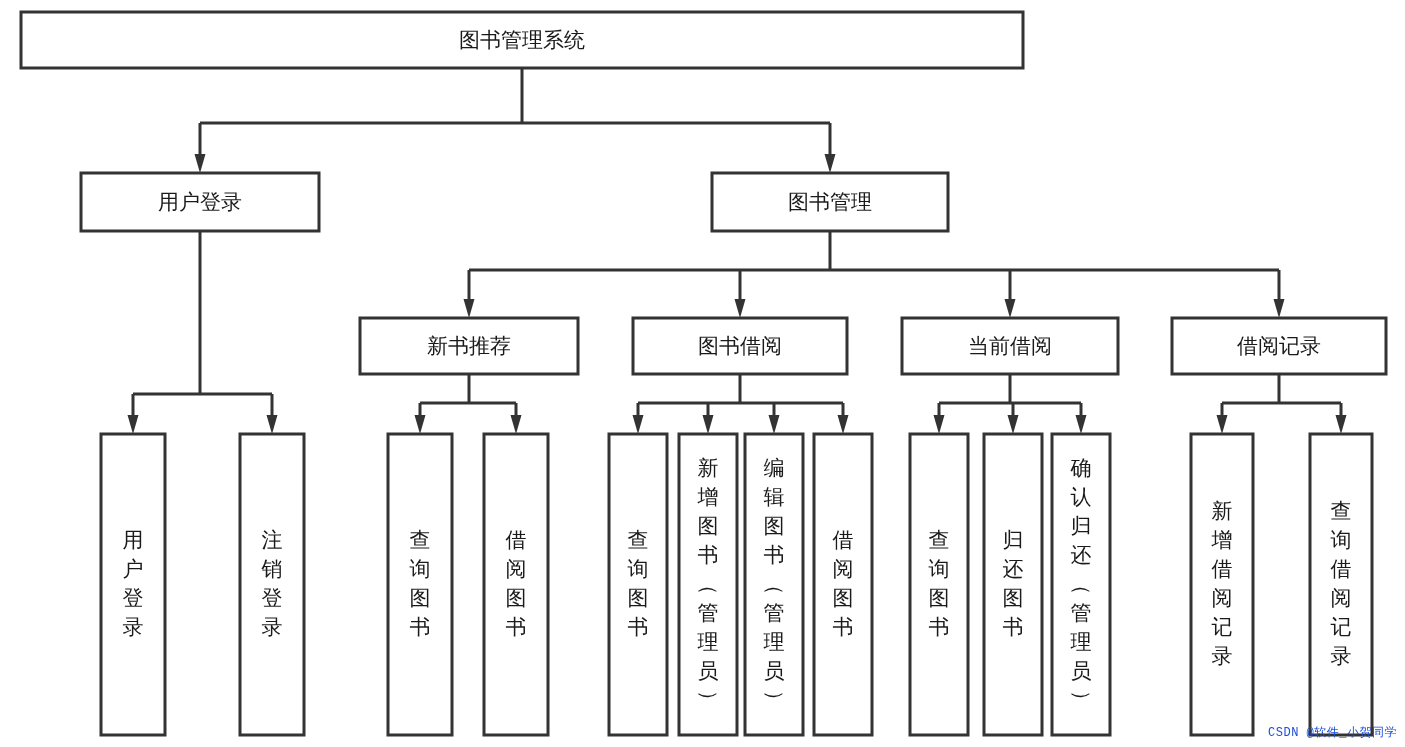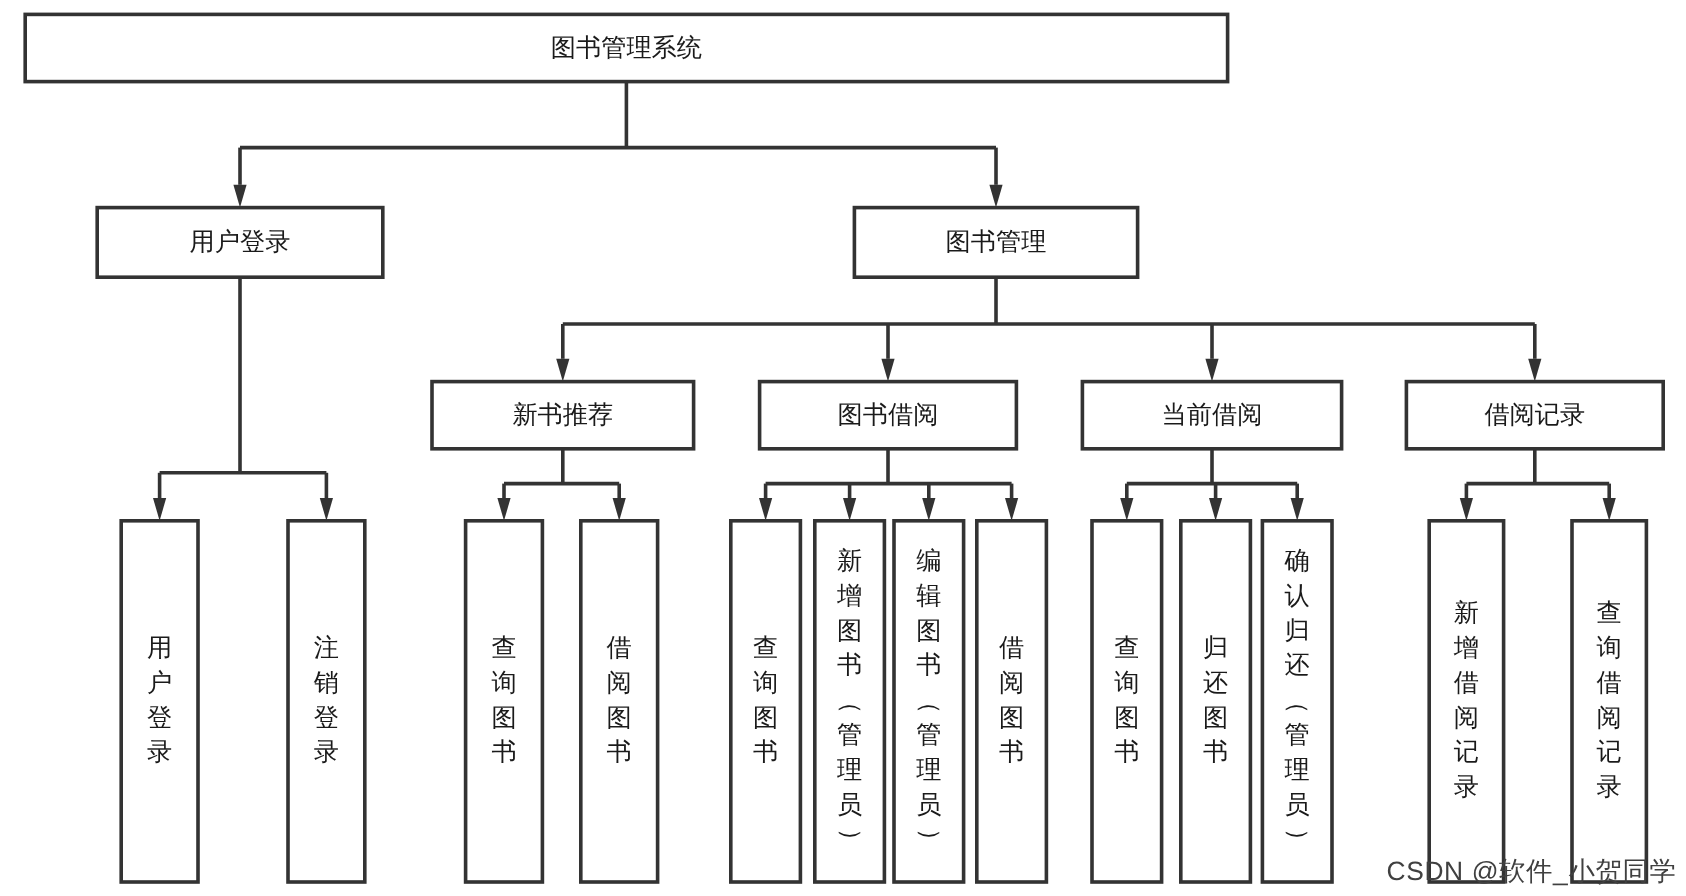--- a/index.html
+++ b/index.html
@@ -51,23 +51,23 @@
     font-family: "DejaVu Sans", "Liberation Sans", sans-serif;
     font-size: 21px;
     fill: #1a1a1a;
     text-anchor: middle;
     dominant-baseline: middle;
   }
   .watermark {
     position: absolute;
     right: 8px;
     bottom: 6px;
-    font-family: Liberation Sans, sans-serif;
-    font-size: 22px;
-    color: #404040;
+    font-family: Liberation Mono, monospace;
+    font-size: 12px;
+    color: #1d4ed8;
     letter-spacing: 0.5px;
     white-space: nowrap;
     pointer-events: none;
   }
 </style>
 </head>
 <body>
 
 <div id="diagram-root">
   <svg class="diagram" id="diagram-svg" viewBox="0 0 1405 747" xmlns="http://www.w3.org/2000/svg">

